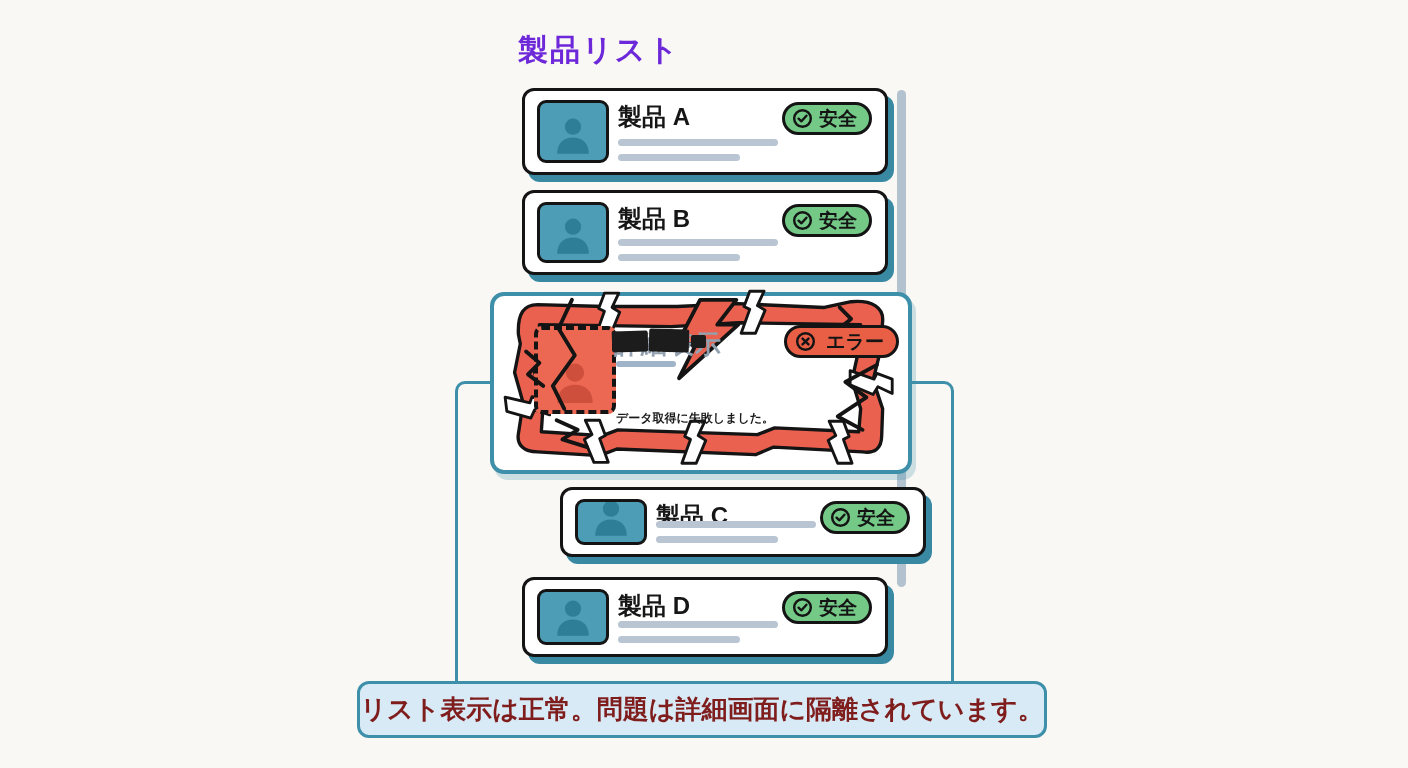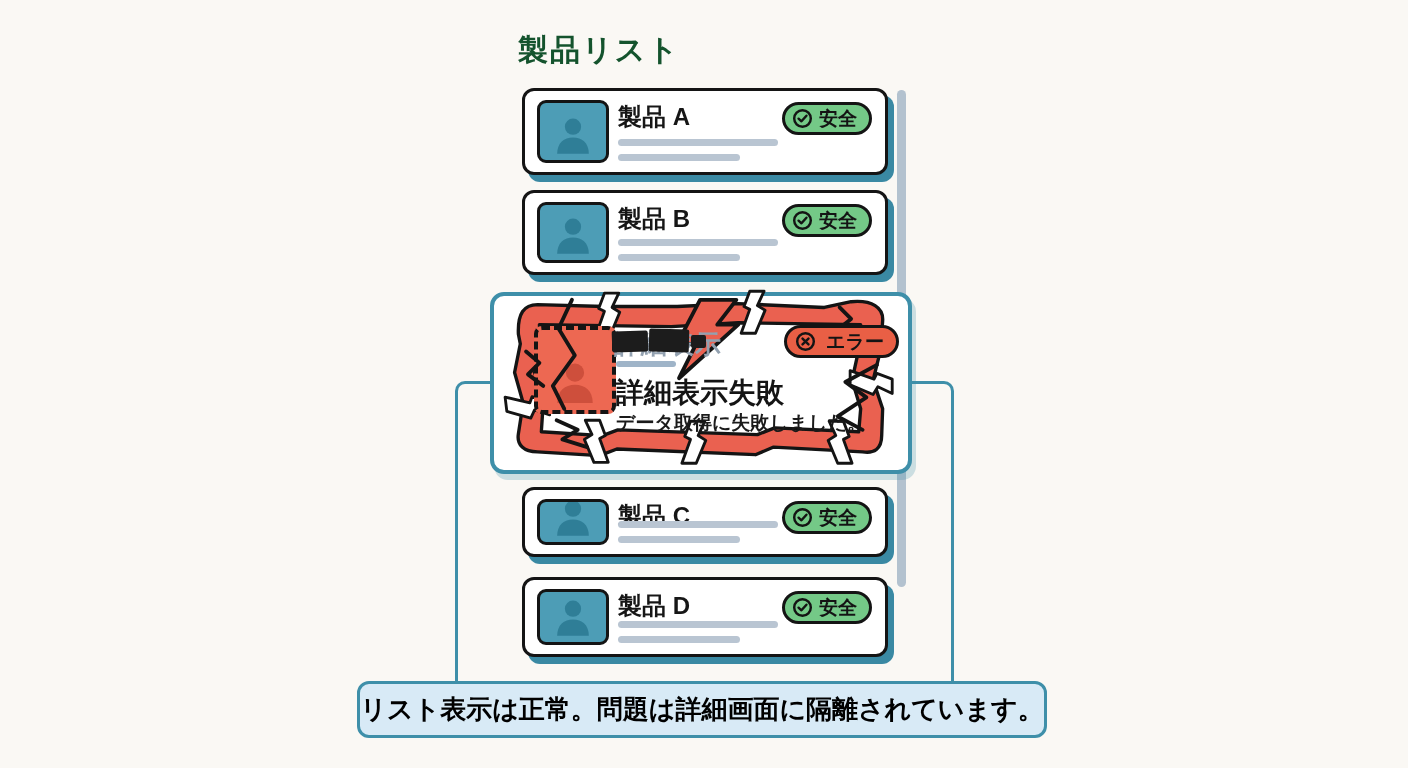--- a/index.html
+++ b/index.html
@@ -1,27 +1,27 @@
 <!DOCTYPE html>
 <html><head>
 <meta charset="utf-8">
 <style>
   * { margin:0; padding:0; box-sizing:border-box; }
   body { background:#FAF8F4; font-family:"Liberation Sans","DejaVu Sans",sans-serif; }
   .stage { position:relative; width:1408px; height:768px; background:#FAF8F4; overflow:hidden; }
 
   .page-title { position:absolute; left:518px; top:30px; font-size:30px; font-weight:bold;
-    color:#14532d; letter-spacing:2px; }
+    color:#6d28d9; letter-spacing:2px; }
 
   
   .card { position:absolute; left:522px; width:366px; background:#FFFFFF;
     border:3px solid #141414; border-radius:12px; box-shadow:6px 7px 0 #3A89A3; }
   .card-a { top:88px;  height:87px; }
   .card-b { top:190px; height:85px; }
-  .card-c { top:487px; height:70px; }
+  .card-c { top:487px; height:70px;margin-left:38px; }
   .card-d { top:577px; height:80px; }
 
   .thumb { position:absolute; left:12px; top:9px; bottom:9px; width:72px;
     background:#4D9DB6; border:3px solid #141414; border-radius:9px;
     display:flex; align-items:flex-end; justify-content:center; overflow:hidden; }
   .thumb svg { width:50px; height:50px; fill:#2F7E97; }
 
   .card-name { position:absolute; left:93px; top:10px; font-size:24px; font-weight:bold; color:#161616; }
   .ph-line { position:absolute; left:93px; height:7px; border-radius:4px; background:#B9C5D2; }
   .ph1 { width:160px; bottom:26px; }
@@ -56,33 +56,33 @@
   .g3 { left:197px; top:39px; width:15px; height:13px; }
   .ghost-underline { position:absolute; left:122px; top:65px; width:60px; height:6px;
     border-radius:3px; background:#9FB4C8; }
 
   .err-badge { position:absolute; left:290px; top:29px; height:33px; display:flex; align-items:center;
     gap:10px; padding:0 12px 0 8px; background:#E95F45; border:3px solid #141414;
     border-radius:20px; font-weight:bold; font-size:19px; color:#141414; }
   .err-badge svg { width:21px; height:21px; }
 
   .err-title { position:absolute; left:122px; top:78px; font-size:28px; font-weight:bold; color:#141414; }
-  .err-msg   { position:absolute; left:122px; top:114px; font-size:19px; font-weight:bold; color:#1A1A1A; }
+  .err-msg   { position:absolute; left:122px; top:114px; font-size:12px; font-weight:bold; color:#1A1A1A; }
 
   
   .bracket-left  { position:absolute; left:455px; top:381px; width:36px; height:302px;
     border-left:3px solid #3E8FA9; border-top:3px solid #3E8FA9; border-top-left-radius:10px; }
   .bracket-right { position:absolute; left:912px; top:381px; width:42px; height:302px;
     border-right:3px solid #3E8FA9; border-top:3px solid #3E8FA9; border-top-right-radius:10px; }
 
   
   .callout { position:absolute; left:357px; top:681px; width:690px; height:57px;
     background:#D8EAF6; border:3px solid #3E8FA9; border-radius:12px;
     display:flex; align-items:center; justify-content:center;
-    font-size:26px; font-weight:bold; color:#000000; }
+    font-size:26px; font-weight:bold; color:#7f1d1d; }
 </style>
 </head>
 <body>
 
 <div class="stage">
 
   <div class="page-title">製品リスト</div>
 
   <div class="card card-a">
     <div class="thumb">
@@ -169,21 +169,20 @@
     <div class="ghost-underline"></div>
 
     <div class="err-badge">
       <svg viewBox="0 0 24 24">
           <circle cx="12" cy="12" r="9.5" fill="none" stroke="#141414" stroke-width="2.8"></circle>
           <path d="M8.6,8.6 L15.4,15.4 M15.4,8.6 L8.6,15.4" stroke="#141414" stroke-width="2.8" stroke-linecap="round"></path>
         </svg>
       <span>エラー</span>
     </div>
 
-    <div class="err-title">詳細表示失敗</div>
     <div class="err-msg">データ取得に失敗しました。</div>
   </div>
 
   <div class="card card-c">
     <div class="thumb">
       <svg viewBox="0 0 24 24">
           <circle cx="12" cy="8" r="3.9"></circle>
           <path d="M4.4,21 C4.4,15.8 7.7,13.2 12,13.2 C16.3,13.2 19.6,15.8 19.6,21 Z"></path>
         </svg>
     </div>

